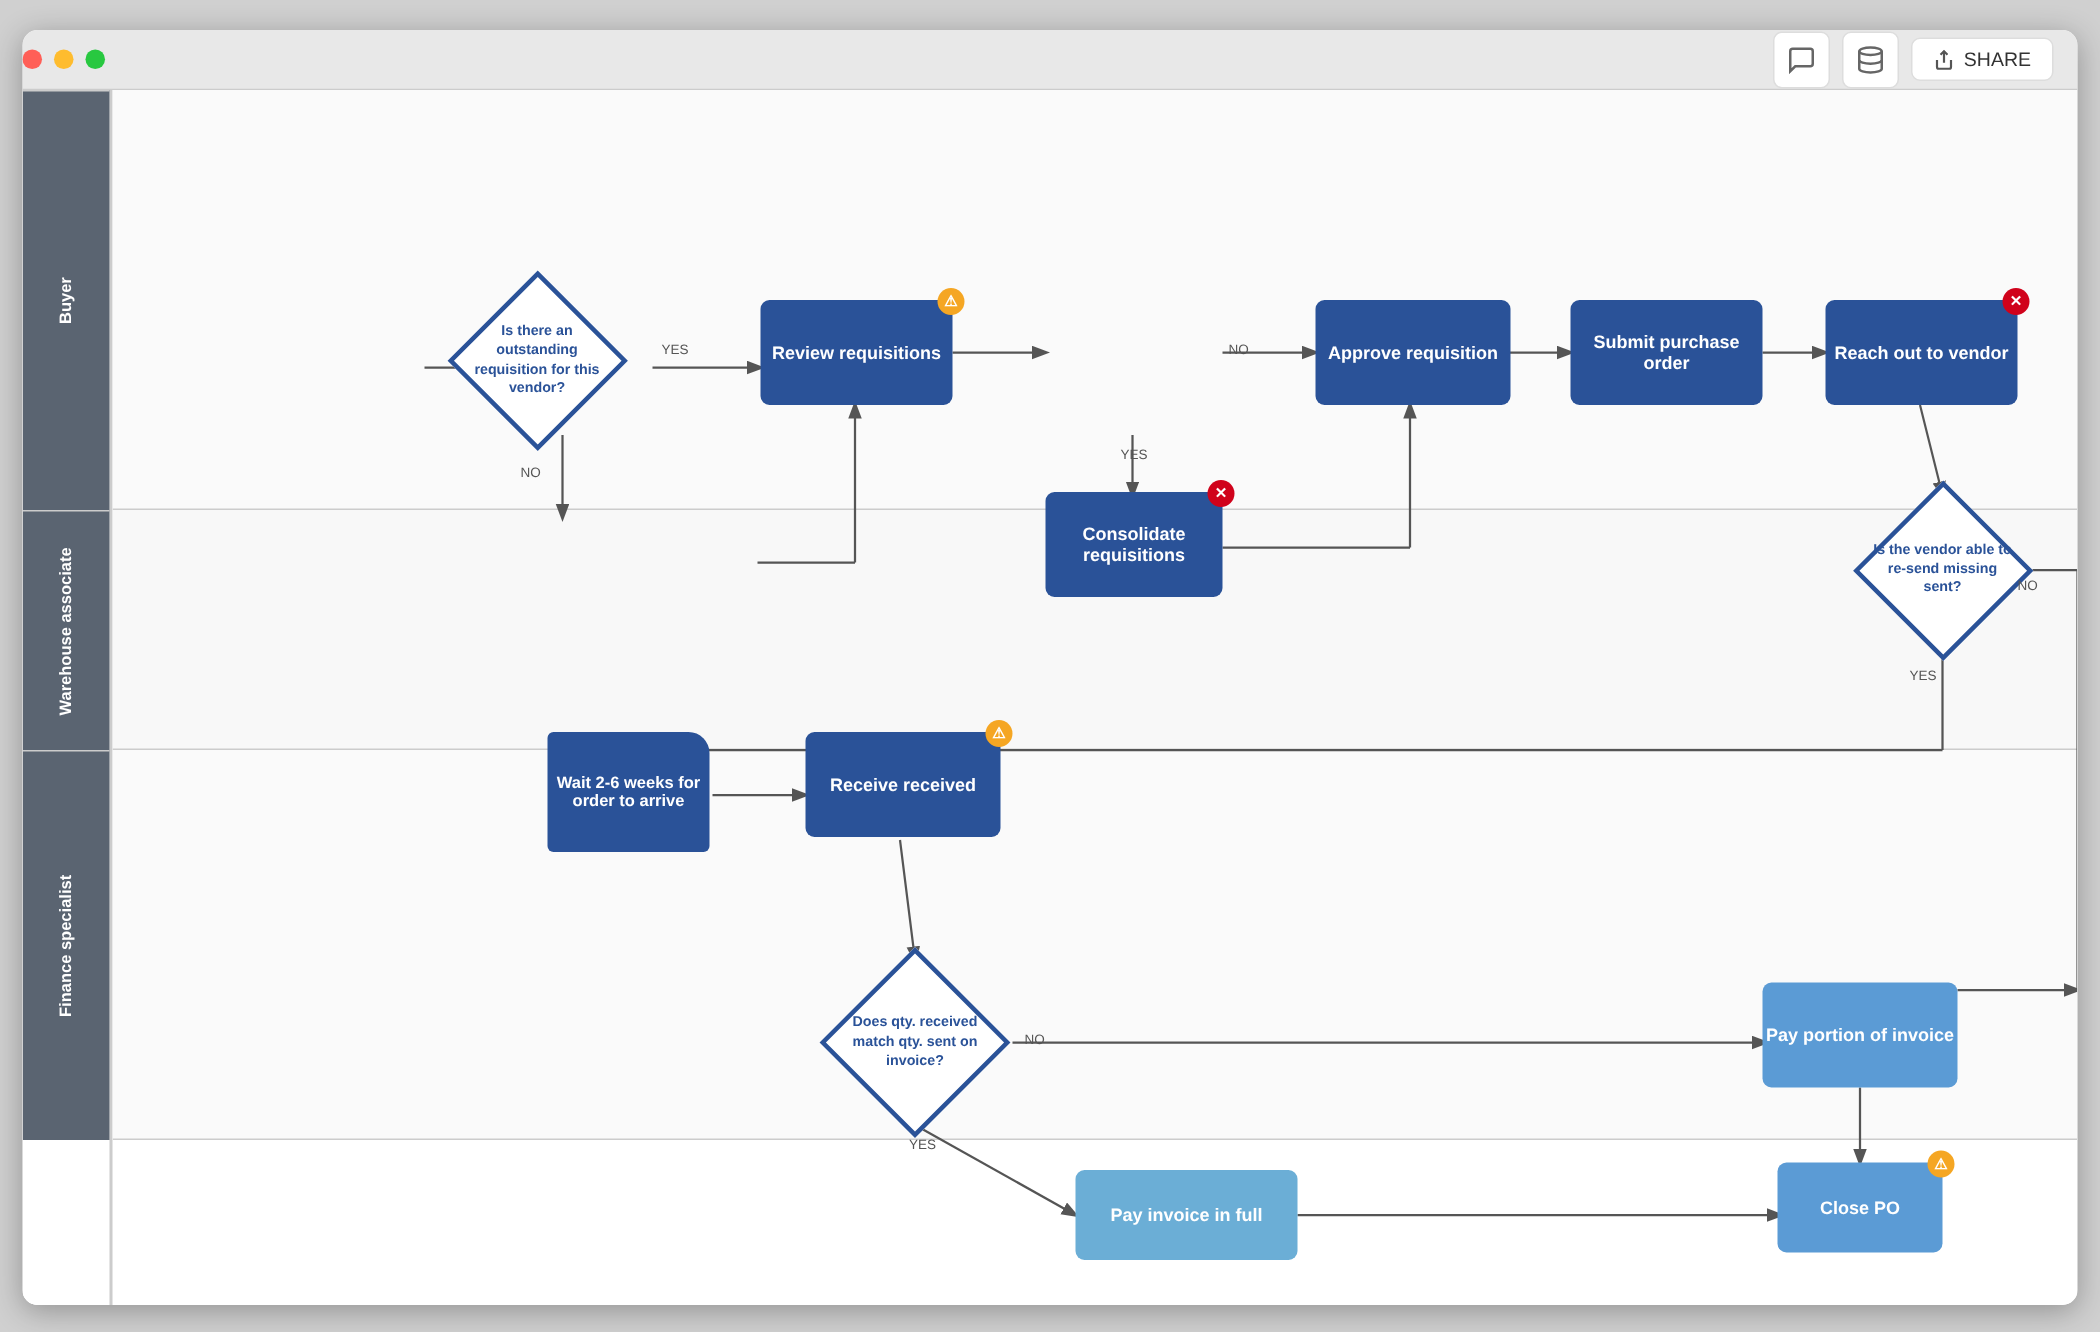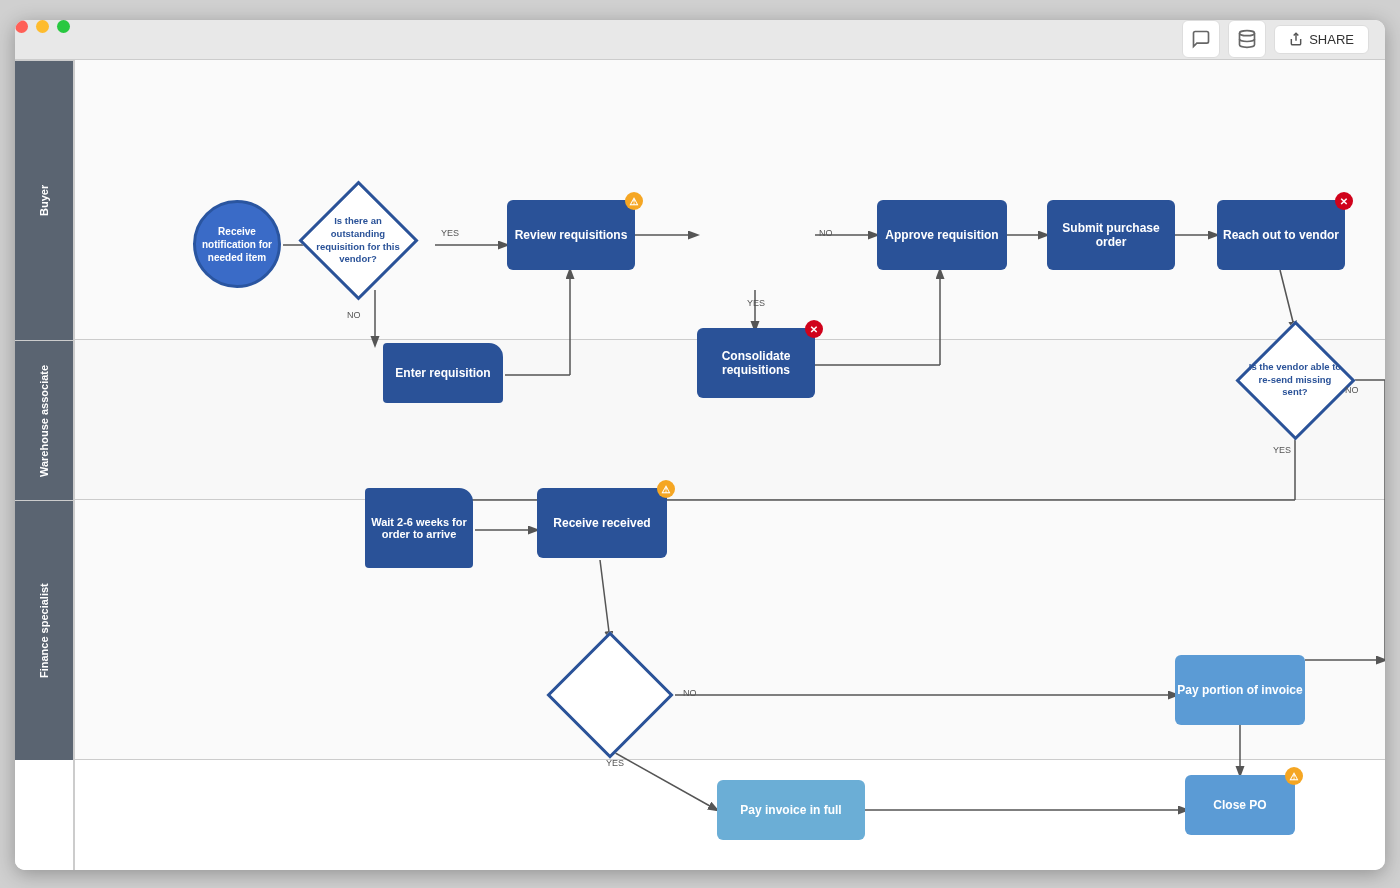--- a/index.html
+++ b/index.html
@@ -21,20 +21,21 @@
       display: flex;
       flex-direction: column;
       overflow: hidden;
     }
 
     .titlebar {
       background: #e8e8e8;
       height: 40px;
       border-radius: 10px 10px 0 0;
       display: flex;
+      align-items: center;
       padding: 0 0;
       flex-shrink: 0;
       border-bottom: 1px solid #ccc;
       position: relative;
     }
 
     .traffic-lights {
       display: flex;
       gap: 8px;
     }
@@ -321,23 +322,20 @@
             <line x1="1165" y1="665" x2="1165" y2="715" stroke="#555" stroke-width="1.5" marker-end="url(#arrow)"></line>
 
             <line x1="535" y1="690" x2="642" y2="750" stroke="#555" stroke-width="1.5" marker-end="url(#arrow)"></line>
 
             <line x1="790" y1="750" x2="1112" y2="750" stroke="#555" stroke-width="1.5" marker-end="url(#arrow)"></line>
 
             <line x1="1310" y1="440" x2="1310" y2="600" stroke="#555" stroke-width="1.5"></line>
             <line x1="1230" y1="600" x2="1310" y2="600" stroke="#555" stroke-width="1.5" marker-end="url(#arrow)"></line>
           </svg>
 
-          <div class="node node-rounded" style="left:118px;top:140px;width:88px;height:88px;border-radius:50%;font-size:10px;line-height:1.3;">
-            <span>Receive notification for needed item</span>
-          </div>
 
           <div class="node" style="left:224px;top:128px;width:118px;height:105px;">
             <div style="position:absolute;width:85px;height:85px;border:3px solid #2a5298;transform:rotate(45deg);background:white;top:10px;left:17px;"></div>
             <div style="position:relative;z-index:2;font-size:9.5px;color:#2a5298;font-weight:600;text-align:center;line-height:1.35;padding:0 12px;">
               <span>Is there an outstanding requisition for this vendor?</span>
             </div>
           </div>
 
           <div class="arrow-label" style="left:366px;top:168px;">YES</div>
 
@@ -359,23 +357,20 @@
 
           <div class="node node-rect" style="left:972px;top:140px;width:128px;height:70px;font-size:12px;position:absolute;">
             <span>Submit purchase order</span>
           </div>
 
           <div class="node node-rect" style="left:1142px;top:140px;width:128px;height:70px;font-size:12px;position:absolute;">
             <span>Reach out to vendor</span>
             <div class="badge badge-error" style="top:-8px;right:-8px;">✕</div>
           </div>
 
-          <div class="node node-rect" style="left:308px;top:283px;width:120px;height:60px;font-size:12px;position:absolute;border-radius:4px 14px 4px 4px;">
-            <span>Enter requisition</span>
-          </div>
 
           <div class="node node-rect" style="left:622px;top:268px;width:118px;height:70px;font-size:12px;position:absolute;">
             <span>Consolidate requisitions</span>
             <div class="badge badge-error" style="top:-8px;right:-8px;">✕</div>
           </div>
 
           <div class="node" style="left:1158px;top:265px;width:124px;height:110px;">
             <div style="position:absolute;width:85px;height:85px;border:3px solid #2a5298;transform:rotate(45deg);background:white;top:13px;left:20px;"></div>
             <div style="position:relative;z-index:2;font-size:9.5px;color:#2a5298;font-weight:600;text-align:center;line-height:1.35;padding:0 12px;">
               <span>Is the vendor able to re-send missing sent?</span>
@@ -390,20 +385,23 @@
             <span>Wait 2-6 weeks for order to arrive</span>
           </div>
 
           <div class="node node-rect" style="left:462px;top:428px;width:130px;height:70px;font-size:12px;position:absolute;">
             <span>Receive received</span>
             <div class="badge badge-warning" style="top:-8px;right:-8px;">⚠</div>
           </div>
 
           <div class="node" style="left:470px;top:578px;width:130px;height:115px;">
             <div style="position:absolute;width:90px;height:90px;border:3px solid #2a5298;transform:rotate(45deg);background:white;top:12px;left:20px;"></div>
+            <div style="position:relative;z-index:2;font-size:9.5px;color:#2a5298;font-weight:600;text-align:center;line-height:1.35;padding:0 16px;">
+              <span>Does qty. received match qty. sent on invoice?</span>
+            </div>
           </div>
 
           <div class="arrow-label" style="left:608px;top:628px;">NO</div>
 
           <div class="arrow-label" style="left:531px;top:698px;">YES</div>
 
           <div class="node node-rect" style="left:1100px;top:595px;width:130px;height:70px;font-size:12px;position:absolute;background:#5b9bd5;">
             <span>Pay portion of invoice</span>
           </div>
 

